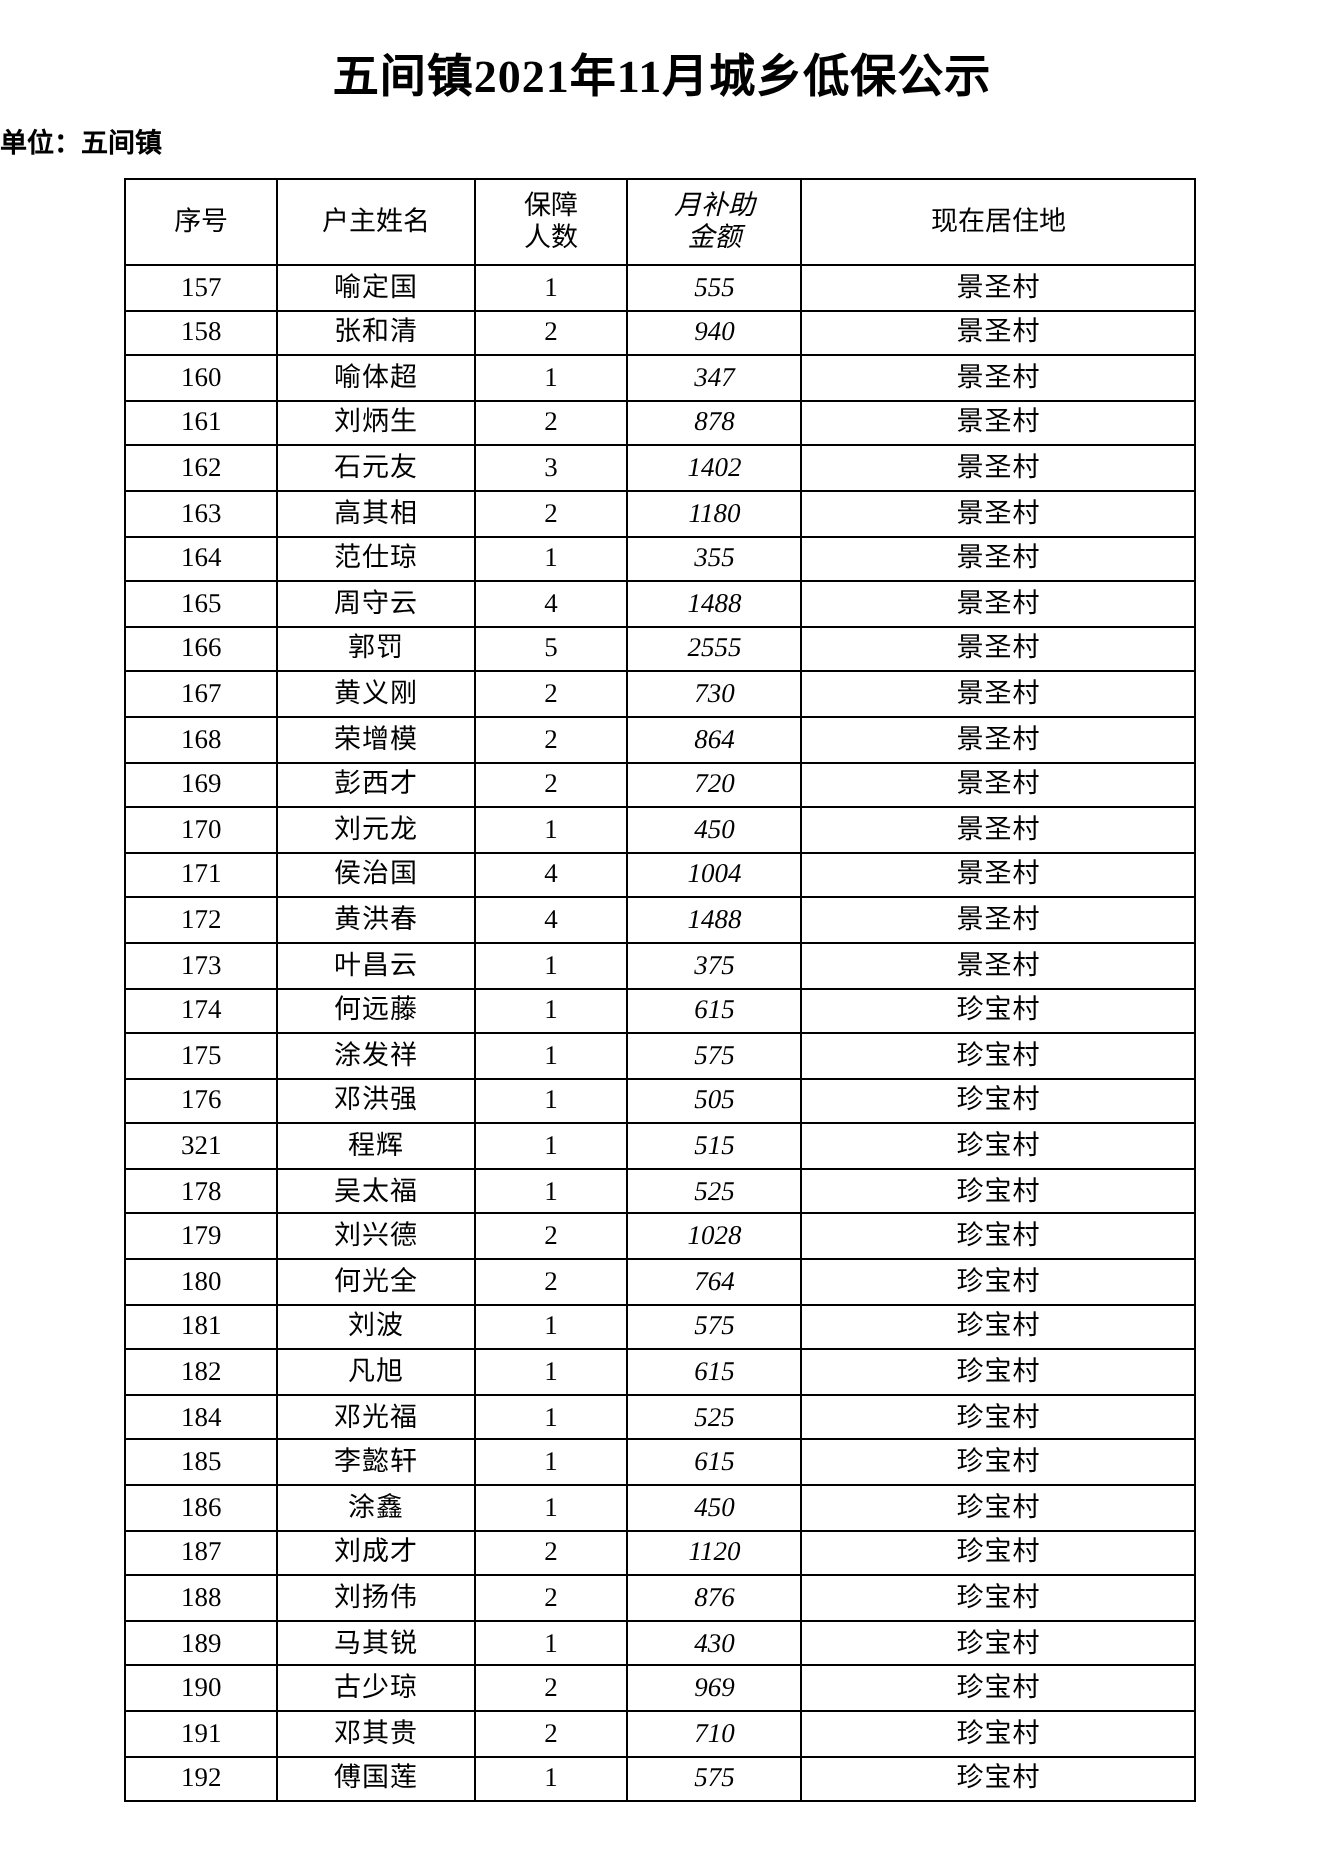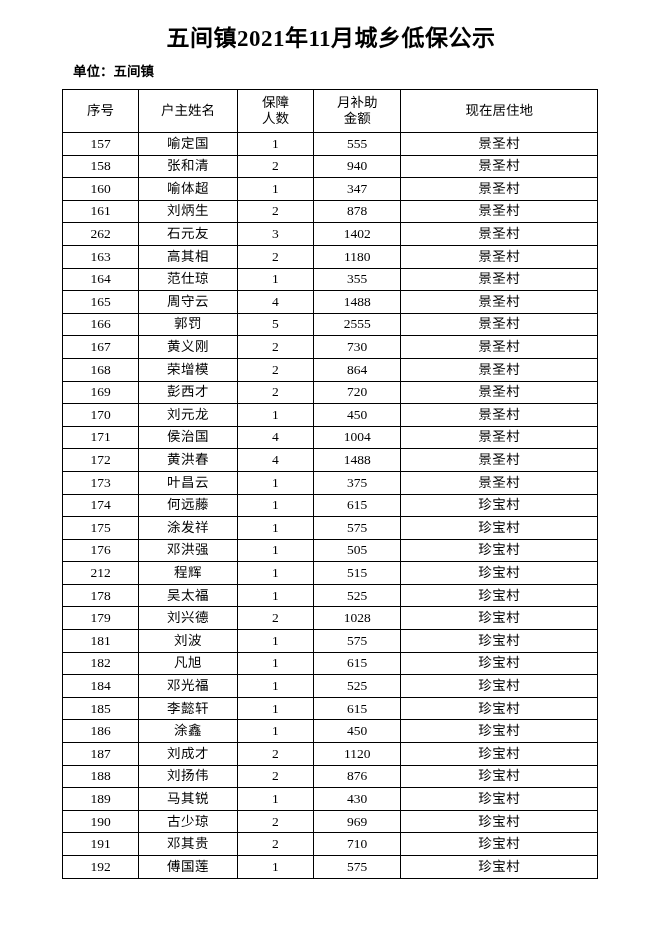--- a/index.html
+++ b/index.html
@@ -27,21 +27,20 @@
     font-size: 23px;
     font-weight: bold;
     letter-spacing: 0.5px;
     margin: 0;
     padding-top: 24px;
     line-height: 30px;
     font-family: "Liberation Serif", "DejaVu Serif", serif;
   }
   .doc-subtitle {
     margin: 0;
-    padding-left: 73px;
     padding-top: 9px;
     font-size: 13.5px;
     font-weight: bold;
     line-height: 18px;
     font-family: "Liberation Serif", "DejaVu Serif", serif;
   }
   .table-wrap {
     padding-top: 8px;
     padding-left: 62px;
   }
@@ -70,21 +69,21 @@
     display: block;
     line-height: 16px;
   }
   table.welfare tbody td {
     height: 21.6px;
     font-size: 13.5px;
   }
   td.col-seq, th.col-seq { width: 73px; }
   td.col-name, th.col-name { width: 95px; }
   td.col-count, th.col-count { width: 73px; }
-  td.col-amount, th.col-amount { width: 84px; }
+  td.col-amount, th.col-amount { width: 84px; font-style: italic; }
   td.col-village, th.col-village { width: 190px; }
   td.col-seq, td.col-count, td.col-amount {
     font-family: "Liberation Serif", "DejaVu Serif", serif;
   }
   td.col-name, td.col-village {
     font-weight: bold;
     letter-spacing: 0.5px;
   }
 </style>
 </head>
@@ -136,21 +135,21 @@
             <td class="col-village">景圣村</td>
           </tr>
           <tr>
             <td class="col-seq">161</td>
             <td class="col-name">刘炳生</td>
             <td class="col-count">2</td>
             <td class="col-amount">878</td>
             <td class="col-village">景圣村</td>
           </tr>
           <tr>
-            <td class="col-seq">262</td>
+            <td class="col-seq">162</td>
             <td class="col-name">石元友</td>
             <td class="col-count">3</td>
             <td class="col-amount">1402</td>
             <td class="col-village">景圣村</td>
           </tr>
           <tr>
             <td class="col-seq">163</td>
             <td class="col-name">高其相</td>
             <td class="col-count">2</td>
             <td class="col-amount">1180</td>
@@ -241,38 +240,45 @@
             <td class="col-village">珍宝村</td>
           </tr>
           <tr>
             <td class="col-seq">176</td>
             <td class="col-name">邓洪强</td>
             <td class="col-count">1</td>
             <td class="col-amount">505</td>
             <td class="col-village">珍宝村</td>
           </tr>
           <tr>
-            <td class="col-seq">212</td>
+            <td class="col-seq">321</td>
             <td class="col-name">程辉</td>
             <td class="col-count">1</td>
             <td class="col-amount">515</td>
             <td class="col-village">珍宝村</td>
           </tr>
           <tr>
             <td class="col-seq">178</td>
             <td class="col-name">吴太福</td>
             <td class="col-count">1</td>
             <td class="col-amount">525</td>
             <td class="col-village">珍宝村</td>
           </tr>
           <tr>
             <td class="col-seq">179</td>
             <td class="col-name">刘兴德</td>
             <td class="col-count">2</td>
             <td class="col-amount">1028</td>
+            <td class="col-village">珍宝村</td>
+          </tr>
+          <tr>
+            <td class="col-seq">180</td>
+            <td class="col-name">何光全</td>
+            <td class="col-count">2</td>
+            <td class="col-amount">764</td>
             <td class="col-village">珍宝村</td>
           </tr>
           <tr>
             <td class="col-seq">181</td>
             <td class="col-name">刘波</td>
             <td class="col-count">1</td>
             <td class="col-amount">575</td>
             <td class="col-village">珍宝村</td>
           </tr>
           <tr>

